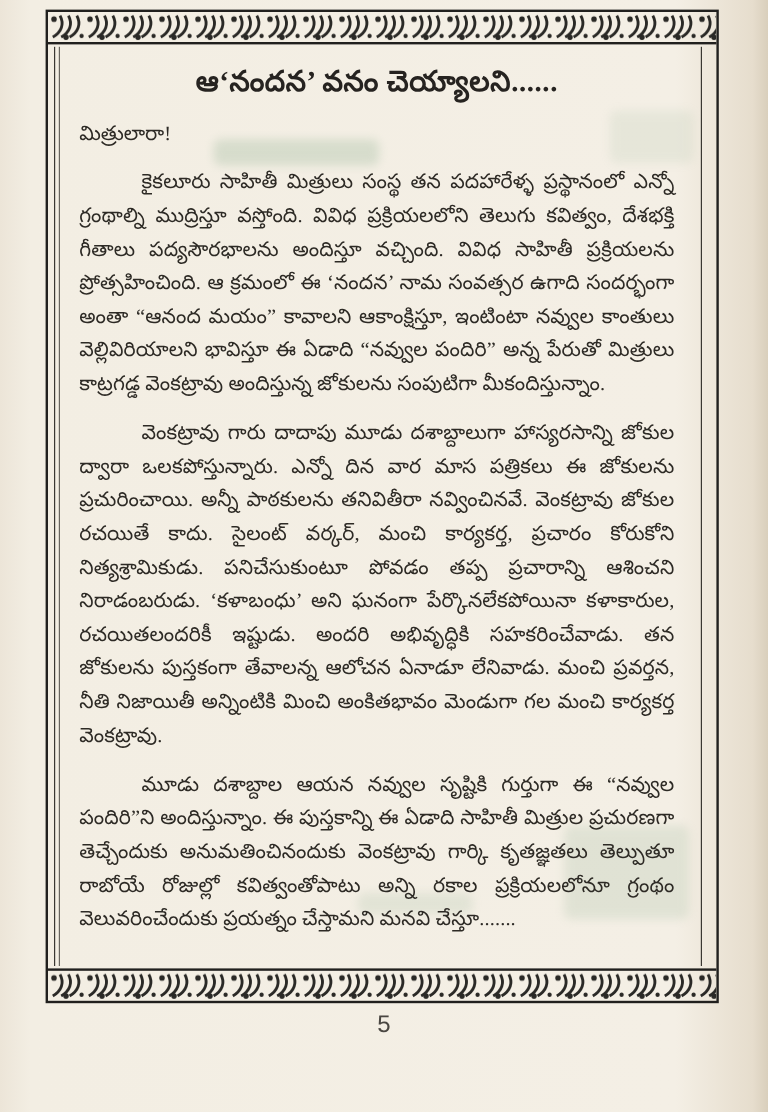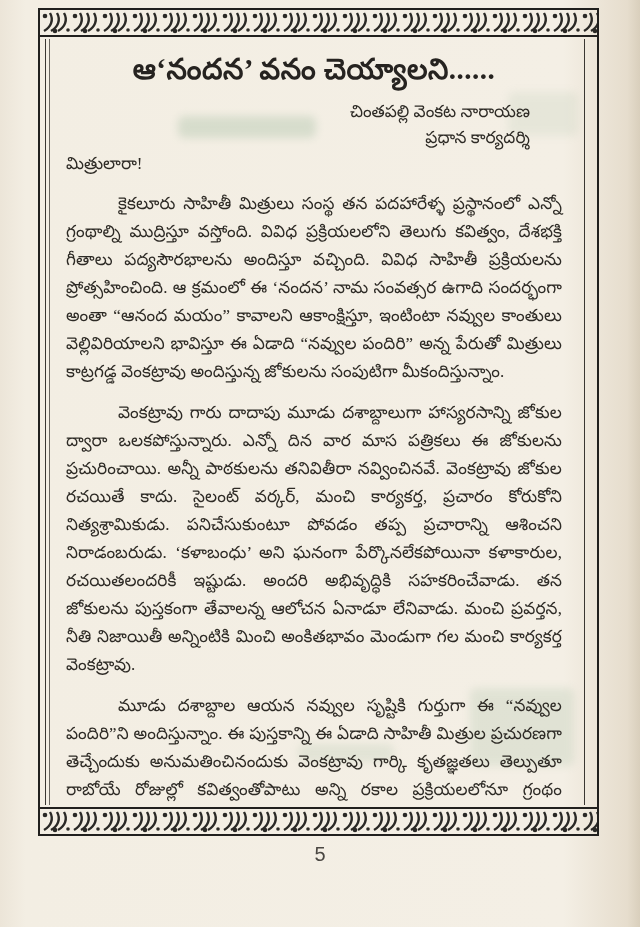--- a/index.html
+++ b/index.html
@@ -53,21 +53,21 @@
     position: absolute;
     left: 10px; right: 13px; top: 29px; bottom: 29px;
     padding: 6px 22px 0 16px;
     overflow: hidden;
     color: #2d2a25;
     font-size: 17px;
     line-height: 28px;
   }
   .title {
     text-align: center;
-    font-size: 29px;
+    font-size: 24px;
     line-height: 40px;
     font-weight: 700;
     letter-spacing: .5px;
     color: #262320;
     margin: 4px 0 10px 0;
   }
   .author-block { text-align: right; padding-right: 32px; line-height: 26px; }
   .salutation-row {
     display: flex; justify-content: space-between; align-items: flex-start;
     line-height: 26px;
@@ -118,24 +118,20 @@
       </svg>
     </div>
 
     <div class="rule rule-l1"></div>
     <div class="rule rule-l2"></div>
     <div class="rule rule-r1"></div>
 
     <div class="content">
       <div class="title">ఆ‘నందన’ వనం చెయ్యాలని......</div>
 
-      <div class="author-block">
-        <div>చింతపల్లి వెంకట నారాయణ</div>
-        <div>ప్రధాన కార్యదర్శి</div>
-      </div>
 
       <div class="salutation-row">
         <span class="salutation">మిత్రులారా!</span>
       </div>
 
       <p class="para">కైకలూరు సాహితీ మిత్రులు సంస్థ తన పదహారేళ్ళ ప్రస్థానంలో ఎన్నో గ్రంథాల్ని ముద్రిస్తూ వస్తోంది. వివిధ ప్రక్రియలలోని తెలుగు కవిత్వం, దేశభక్తి గీతాలు పద్యసౌరభాలను అందిస్తూ వచ్చింది. వివిధ సాహితీ ప్రక్రియలను ప్రోత్సహించింది. ఆ క్రమంలో ఈ ‘నందన’ నామ సంవత్సర ఉగాది సందర్భంగా అంతా “ఆనంద మయం” కావాలని ఆకాంక్షిస్తూ, ఇంటింటా నవ్వుల కాంతులు వెల్లివిరియాలని భావిస్తూ ఈ ఏడాది “నవ్వుల పందిరి” అన్న పేరుతో మిత్రులు కాట్రగడ్డ వెంకట్రావు అందిస్తున్న జోకులను సంపుటిగా మీకందిస్తున్నాం.</p>
       <p class="para">వెంకట్రావు గారు దాదాపు మూడు దశాబ్దాలుగా హాస్యరసాన్ని జోకుల ద్వారా ఒలకపోస్తున్నారు. ఎన్నో దిన వార మాస పత్రికలు ఈ జోకులను ప్రచురించాయి. అన్నీ పాఠకులను తనివితీరా నవ్వించినవే. వెంకట్రావు జోకుల రచయితే కాదు. సైలంట్ వర్కర్, మంచి కార్యకర్త, ప్రచారం కోరుకోని నిత్యశ్రామికుడు. పనిచేసుకుంటూ పోవడం తప్ప ప్రచారాన్ని ఆశించని నిరాడంబరుడు. ‘కళాబంధు’ అని ఘనంగా పేర్కొనలేకపోయినా కళాకారుల, రచయితలందరికీ ఇష్టుడు. అందరి అభివృద్ధికి సహకరించేవాడు. తన జోకులను పుస్తకంగా తేవాలన్న ఆలోచన ఏనాడూ లేనివాడు. మంచి ప్రవర్తన, నీతి నిజాయితీ అన్నింటికి మించి అంకితభావం మెండుగా గల మంచి కార్యకర్త వెంకట్రావు.</p>
       <p class="para">మూడు దశాబ్దాల ఆయన నవ్వుల సృష్టికి గుర్తుగా ఈ “నవ్వుల పందిరి”ని అందిస్తున్నాం. ఈ పుస్తకాన్ని ఈ ఏడాది సాహితీ మిత్రుల ప్రచురణగా తెచ్చేందుకు అనుమతించినందుకు వెంకట్రావు గార్కి కృతజ్ఞతలు తెల్పుతూ రాబోయే రోజుల్లో కవిత్వంతోపాటు అన్ని రకాల ప్రక్రియలలోనూ గ్రంథం వెలువరించేందుకు ప్రయత్నం చేస్తామని మనవి చేస్తూ.......</p>
 
     </div>

